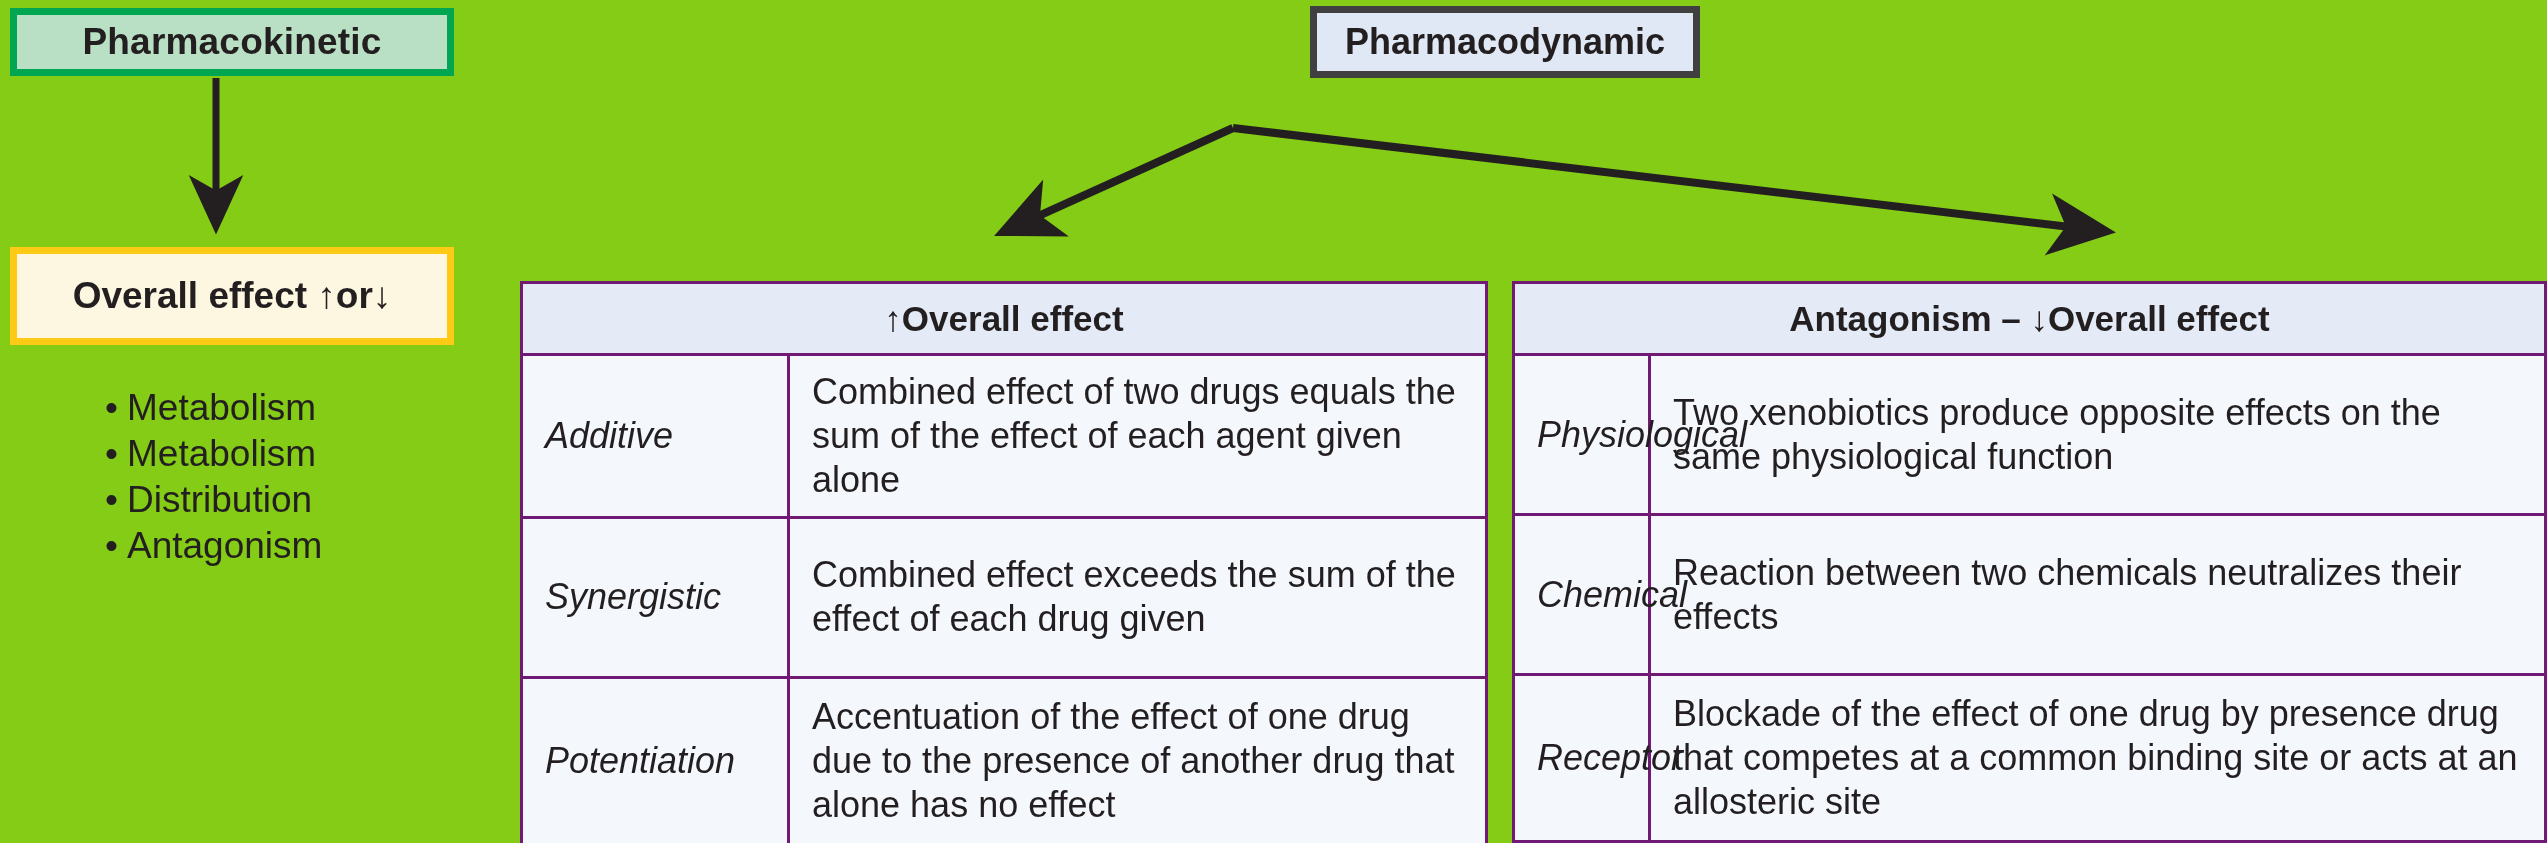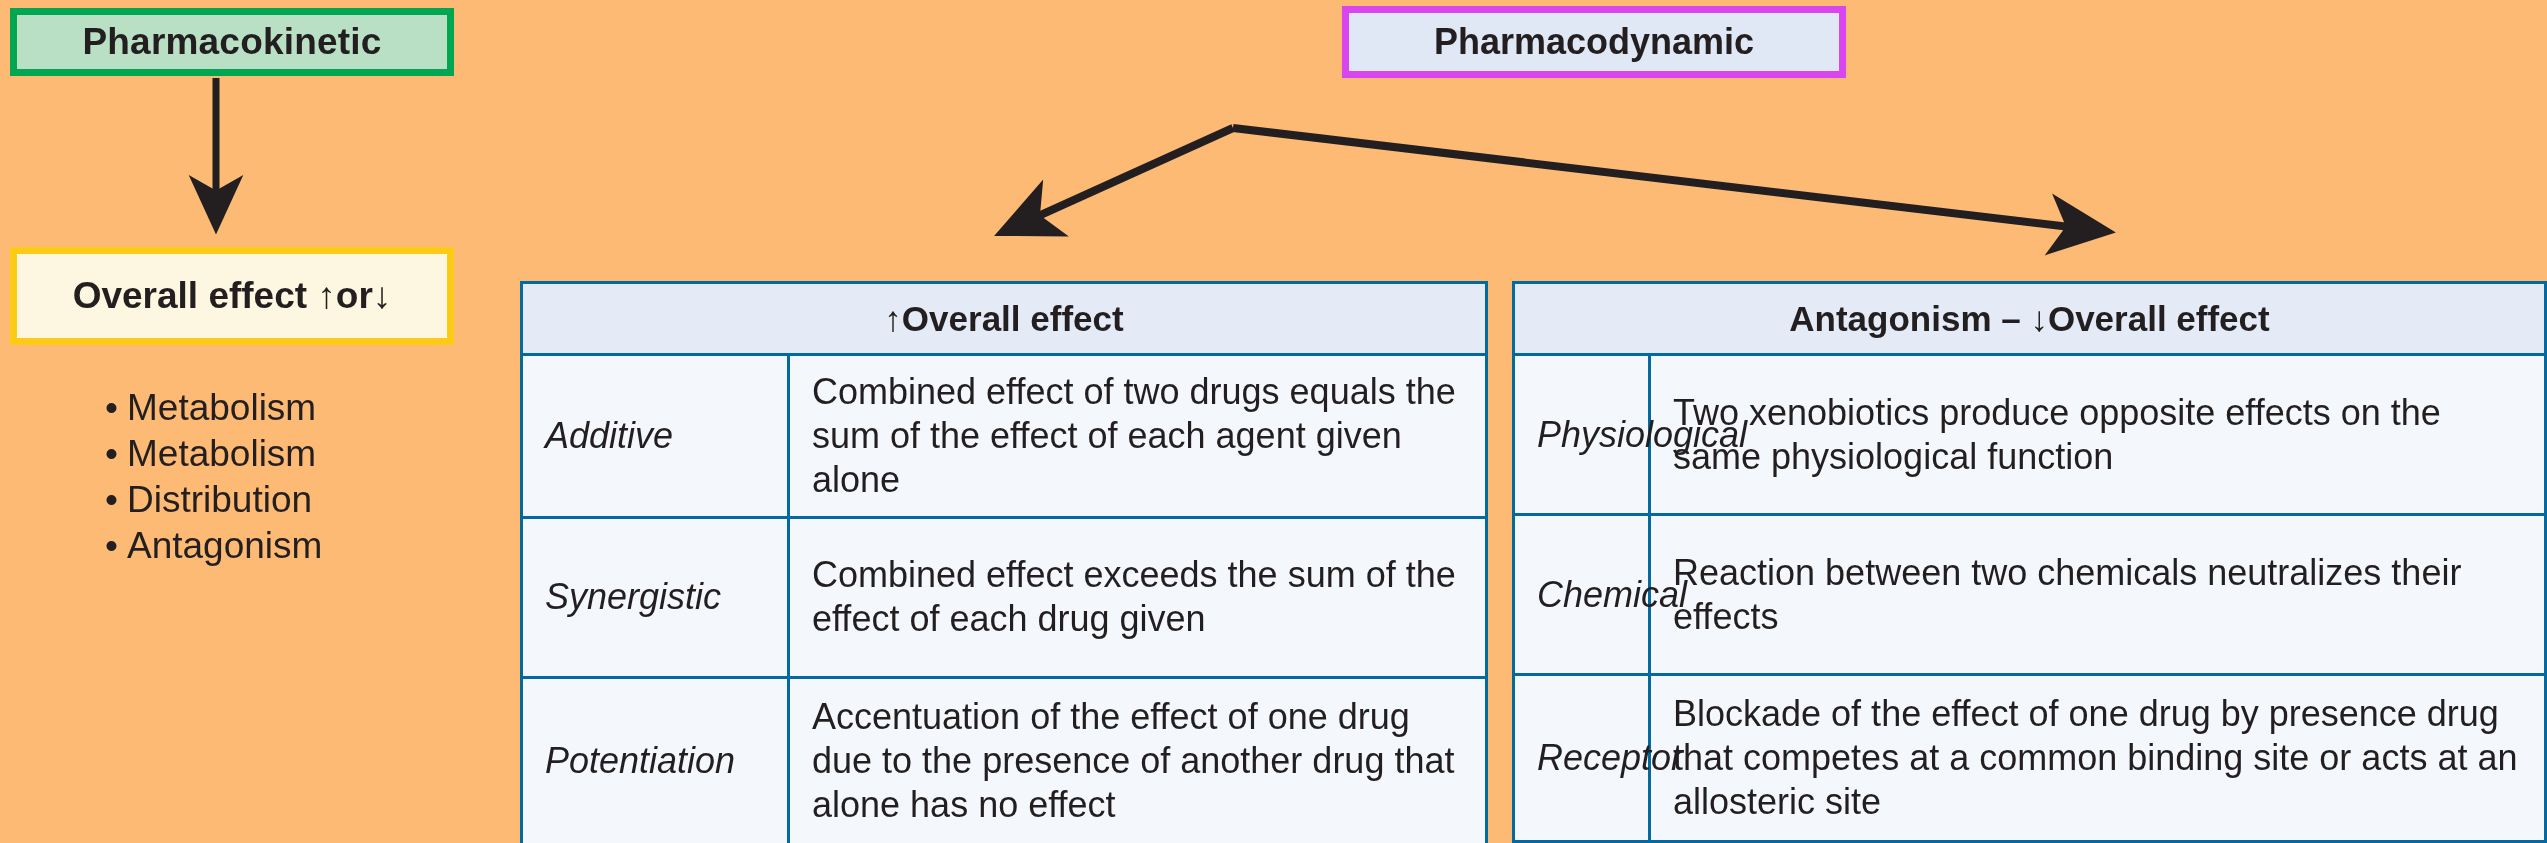--- a/index.html
+++ b/index.html
@@ -8,21 +8,21 @@
     background: #ffffff;
   }
   body {
     font-family: "Liberation Sans", sans-serif;
     color: #231f20;
   }
   #page {
     position: relative;
     width: 2547px;
     height: 843px;
-    background: #fdba74;
+    background: #84cc16;
     overflow: hidden;
   }
 
   
   .pk-box {
     position: absolute;
     left: 10px;
     top: 8px;
     width: 444px;
     height: 68px;
@@ -73,26 +73,26 @@
     white-space: nowrap;
   }
   .bullets .dot {
     display: inline-block;
     width: 22px;
   }
 
   
   .pd-box {
     position: absolute;
-    left: 1342px;
+    left: 1310px;
     top: 6px;
-    width: 504px;
+    width: 390px;
     height: 72px;
     background: #e0e8f5;
-    border: 7px solid #d946ef;
+    border: 7px solid #404040;
     box-sizing: border-box;
     display: flex;
     align-items: center;
     justify-content: center;
   }
   .pd-box .label {
     font-size: 36px;
     font-weight: bold;
     color: #231f20;
   }
@@ -108,21 +108,21 @@
   }
 
   
   .itable {
     position: absolute;
     border-collapse: collapse;
     table-layout: fixed;
     background: #f4f8fd;
   }
   .itable td, .itable th {
-    border: 3px solid #0369a1;
+    border: 3px solid #701a75;
     box-sizing: border-box;
     padding: 0;
   }
   .itable .hdr {
     background: #e4ebf7;
     text-align: center;
     font-size: 35px;
     font-weight: bold;
     color: #231f20;
     height: 72px;

